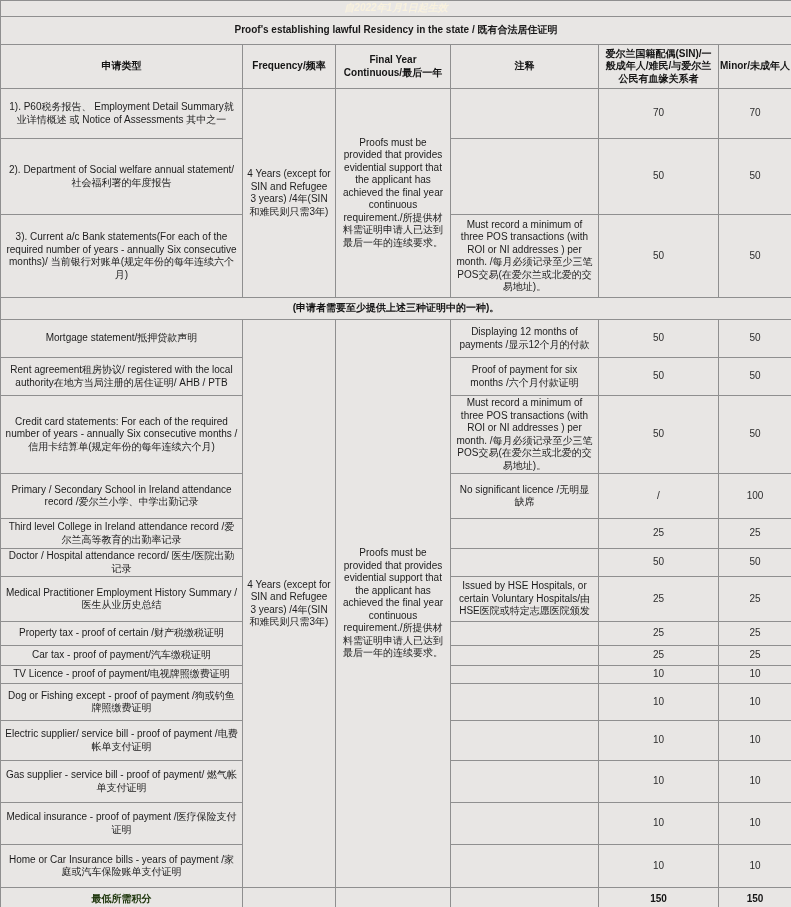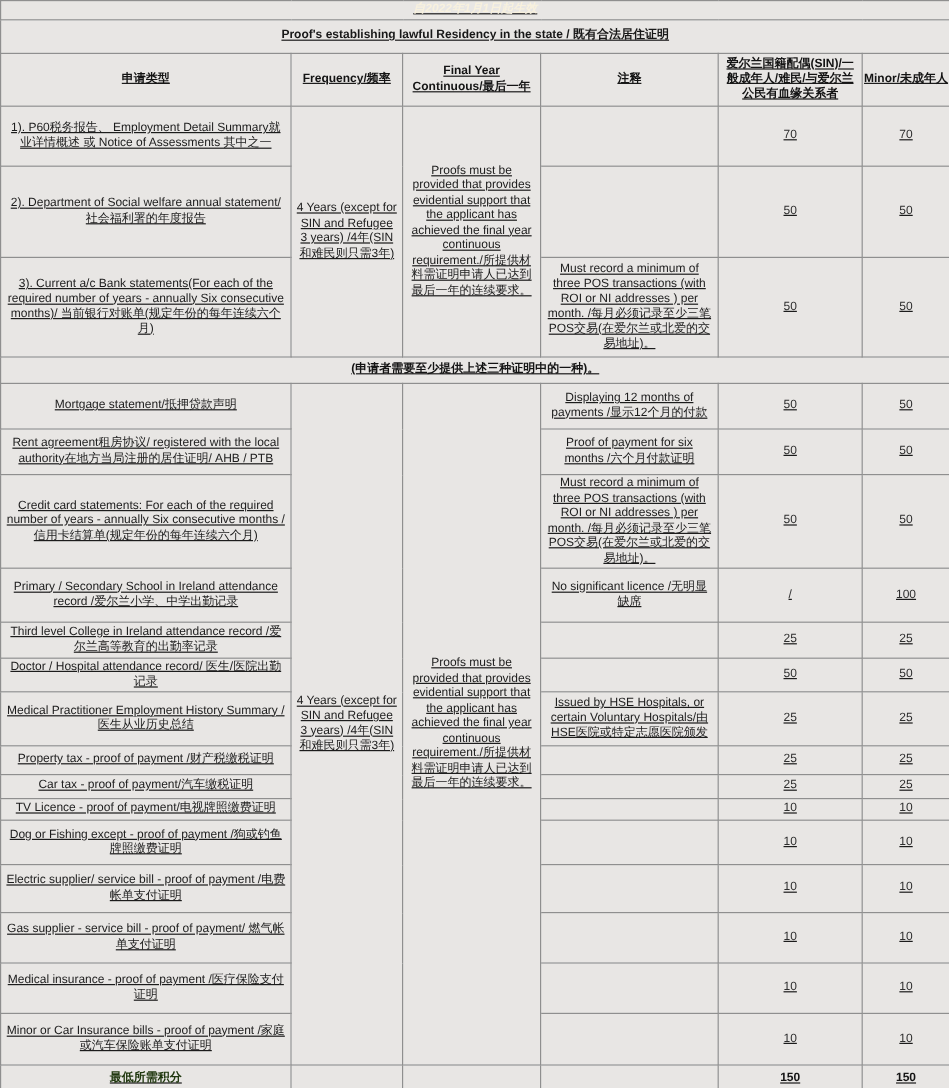--- a/index.html
+++ b/index.html
@@ -1,21 +1,20 @@
 <!DOCTYPE html>
 <html><head>
 <meta charset="utf-8">
 <style>
   html,body{margin:0;padding:0;background:#f2f2f2;}
   .sheet{
     width:639px;height:907px;
     font-family:"Liberation Sans","DejaVu Sans",sans-serif;
     color:#1c1c1c;
     box-sizing:border-box;
-    text-decoration:underline;
   }
   table.grid{
     width:791px;height:907px;
     border-collapse:collapse;
     table-layout:fixed;
   }
   table.grid td{
     border:1px solid #8f8f8f;
     padding:1px 4px;
     vertical-align:middle;
@@ -174,21 +173,21 @@
     <td class="pts">50</td>
     <td class="pts">50</td>
   </tr>
   <tr style="height:45px">
     <td>Medical Practitioner Employment History Summary / 医生从业历史总结</td>
     <td class="note-cell">Issued by HSE Hospitals, or certain Voluntary Hospitals/由HSE医院或特定志愿医院颁发</td>
     <td class="pts">25</td>
     <td class="pts">25</td>
   </tr>
   <tr style="height:24px">
-    <td>Property tax - proof of payment /财产税缴税证明</td>
+    <td>Property tax - proof of certain /财产税缴税证明</td>
     <td class="note-cell"></td>
     <td class="pts">25</td>
     <td class="pts">25</td>
   </tr>
   <tr style="height:20px">
     <td>Car tax - proof of payment/汽车缴税证明</td>
     <td class="note-cell"></td>
     <td class="pts">25</td>
     <td class="pts">25</td>
   </tr>
@@ -216,21 +215,21 @@
     <td class="pts">10</td>
     <td class="pts">10</td>
   </tr>
   <tr style="height:42px">
     <td>Medical insurance - proof of payment /医疗保险支付证明</td>
     <td class="note-cell"></td>
     <td class="pts">10</td>
     <td class="pts">10</td>
   </tr>
   <tr style="height:43px">
-    <td>Minor or Car Insurance bills - proof of payment /家庭或汽车保险账单支付证明</td>
+    <td>Home or Car Insurance bills - years of payment /家庭或汽车保险账单支付证明</td>
     <td class="note-cell"></td>
     <td class="pts">10</td>
     <td class="pts">10</td>
   </tr>
 
   <tr style="height:23px">
     <td class="green-label">最低所需积分</td>
     <td class="green"></td>
     <td class="green"></td>
     <td class="green"></td>

